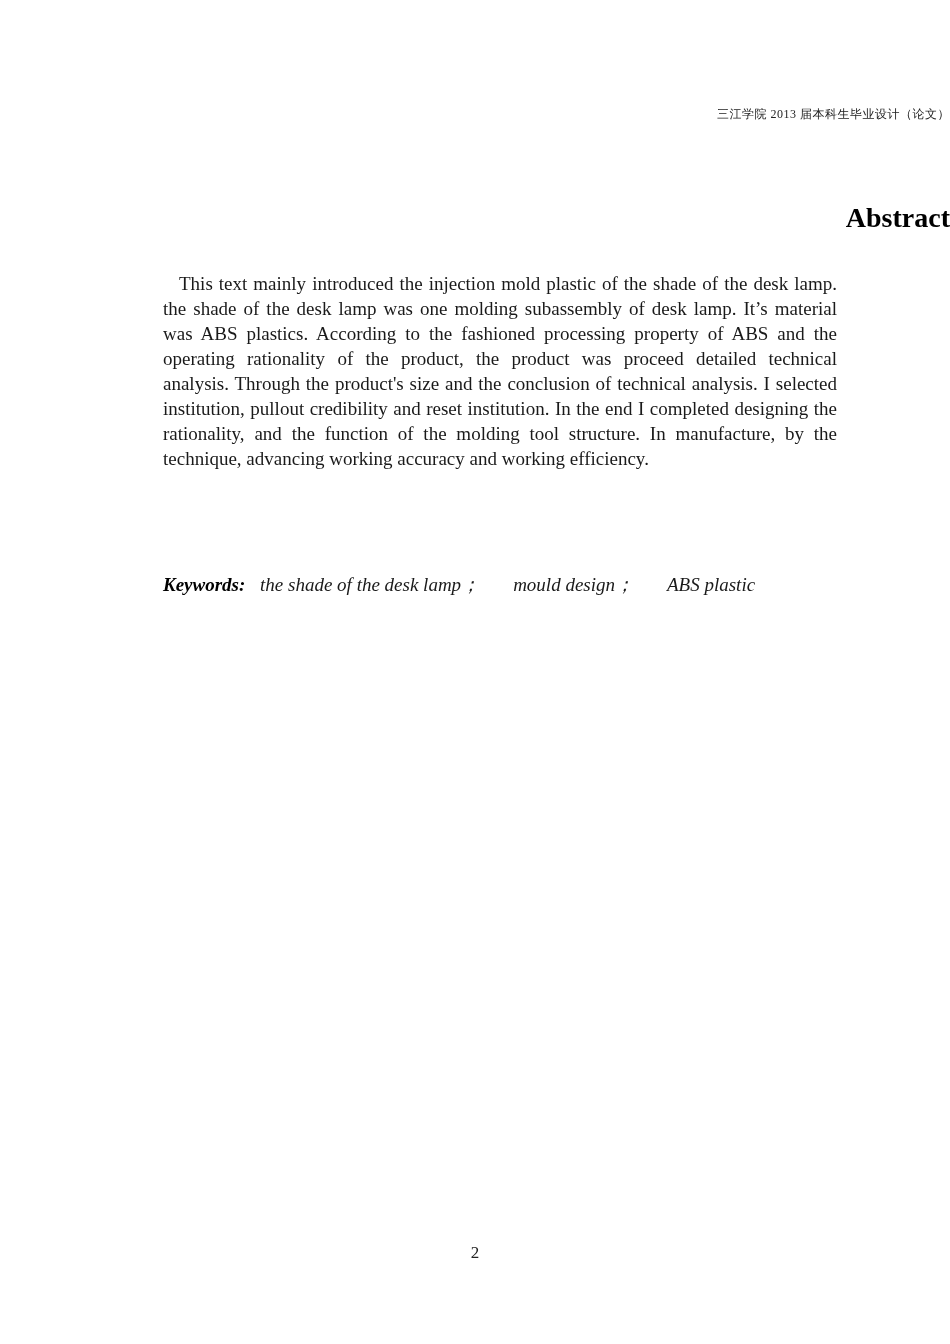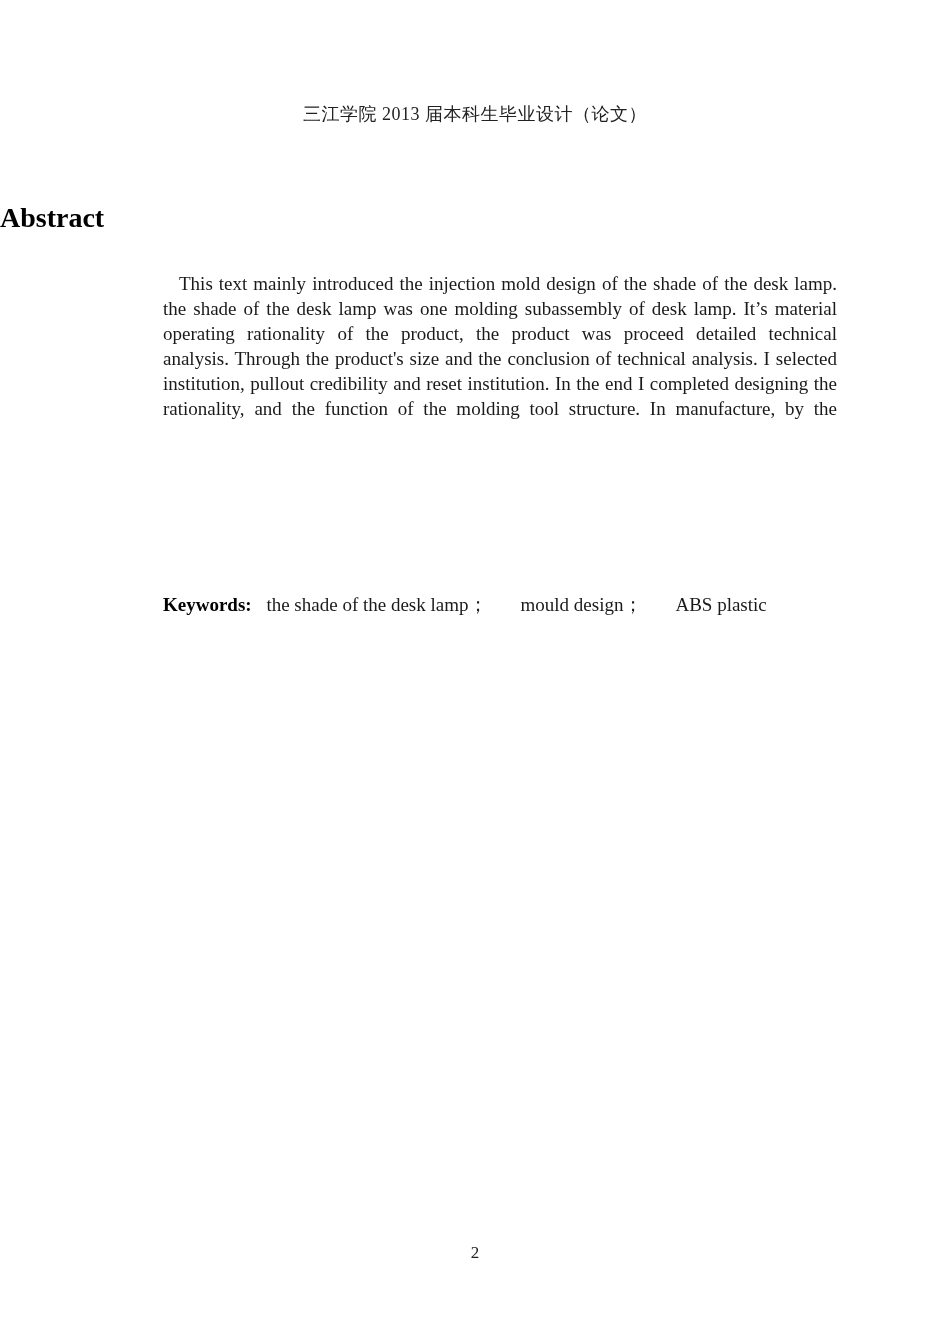--- a/index.html
+++ b/index.html
@@ -14,32 +14,32 @@
     background: #ffffff;
     font-family: "Liberation Serif", "DejaVu Serif", serif;
     color: #1a1a1a;
     overflow: hidden;
   }
   .running-header {
     position: absolute;
     top: 103px;
     left: 0;
     width: 100%;
-    text-align: center;
-    font-size: 18px;
+    text-align: right;
+    font-size: 12px;
     line-height: 22px;
     letter-spacing: 0.5px;
     color: #222222;
   }
   .title {
     position: absolute;
     top: 198px;
     left: 0;
     width: 100%;
-    text-align: left;
+    text-align: right;
     font-size: 28px;
     line-height: 40px;
     font-weight: bold;
     color: #000000;
     margin: 0;
   }
   .body-text {
     position: absolute;
     top: 271px;
     left: 163px;
@@ -53,26 +53,27 @@
     white-space: normal;
   }
   .body-line.first {
     text-indent: 16px;
   }
   .body-line.last {
     text-align-last: auto;
   }
   .keywords {
     position: absolute;
-    top: 592px;
+    top: 572px;
     left: 163px;
     width: 700px;
     font-size: 19px;
     line-height: 25px;
     white-space: nowrap;
+    font-style: italic;
   }
   .kw-label {
     font-weight: bold;
     color: #000000;
   }
   .kw-item {
     margin-left: 10px;
   }
   .kw-item.spaced {
     margin-left: 33px;
@@ -91,26 +92,28 @@
 </head>
 <body>
 
 <div class="page">
 
   <div class="running-header">三江学院 2013 届本科生毕业设计（论文）</div>
 
   <h1 class="title">Abstract</h1>
 
   <div class="body-text" id="bodyLines">
-      <div class="body-line first">This text mainly introduced the injection mold design of the shade of the desk lamp.</div>
+      <div class="body-line first">This text mainly introduced the injection mold plastic of the shade of the desk lamp.</div>
       <div class="body-line">the shade of the desk lamp was one  molding subassembly of  desk lamp. It’s material</div>
+      <div class="body-line">was ABS plastics. According to the fashioned processing property of ABS and the</div>
       <div class="body-line">operating rationality of the product, the product was proceed detailed technical</div>
       <div class="body-line">analysis. Through the product's size and the conclusion of technical analysis. I selected</div>
       <div class="body-line">institution, pullout credibility and reset institution. In the end I completed designing the</div>
       <div class="body-line">rationality, and the function of the molding tool structure. In manufacture, by the</div>
+      <div class="body-line last">technique, advancing working accuracy and working efficiency.</div>
     </div>
 
   <div class="keywords" id="keywordsLine">
     <span class="kw-label">Keywords:</span>
   <span class="kw-item">the shade of the desk lamp；</span><span class="kw-item spaced">mould design；</span><span class="kw-item spaced">ABS plastic</span></div>
 
   <div class="page-number">2</div>
 
 </div>
 

